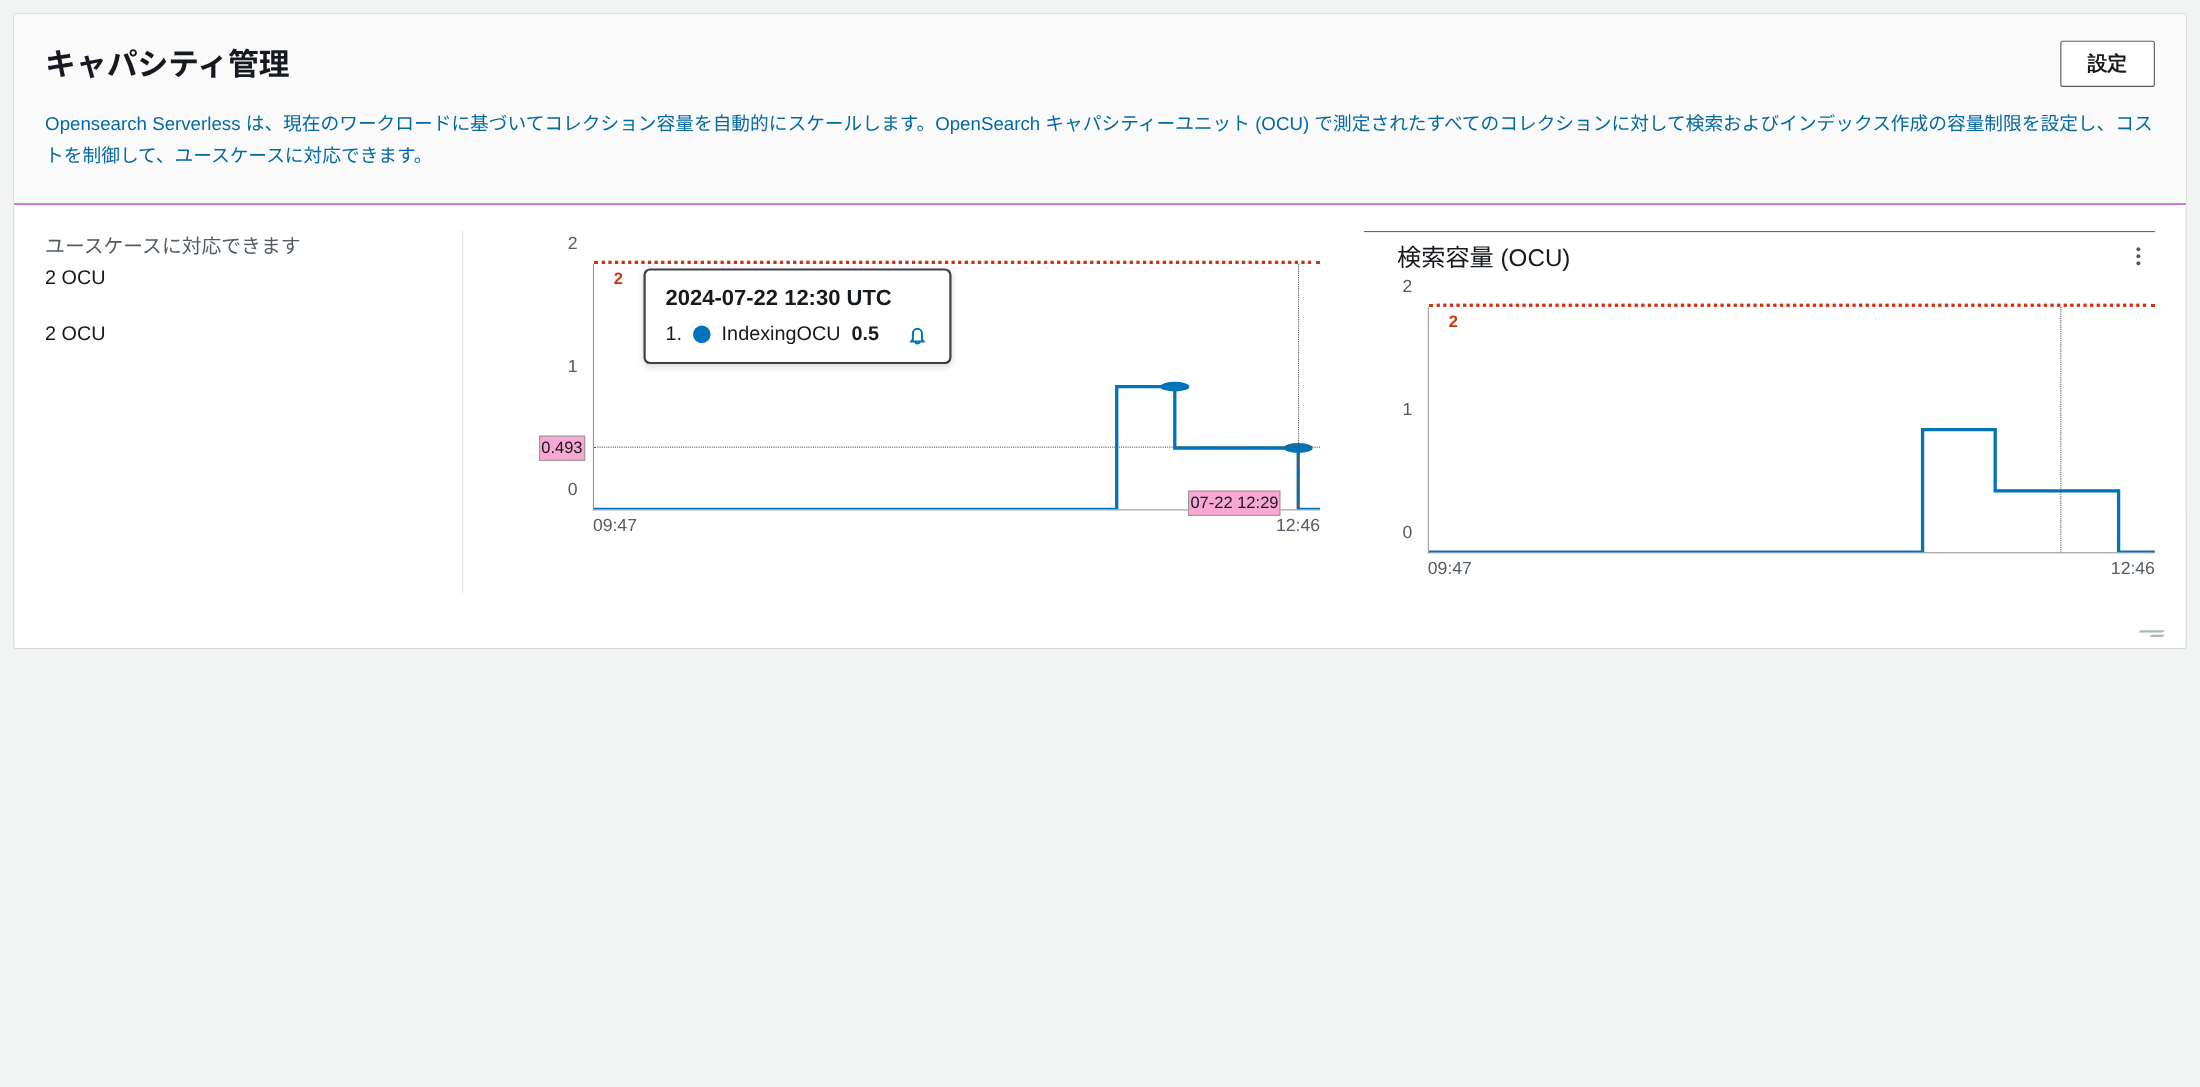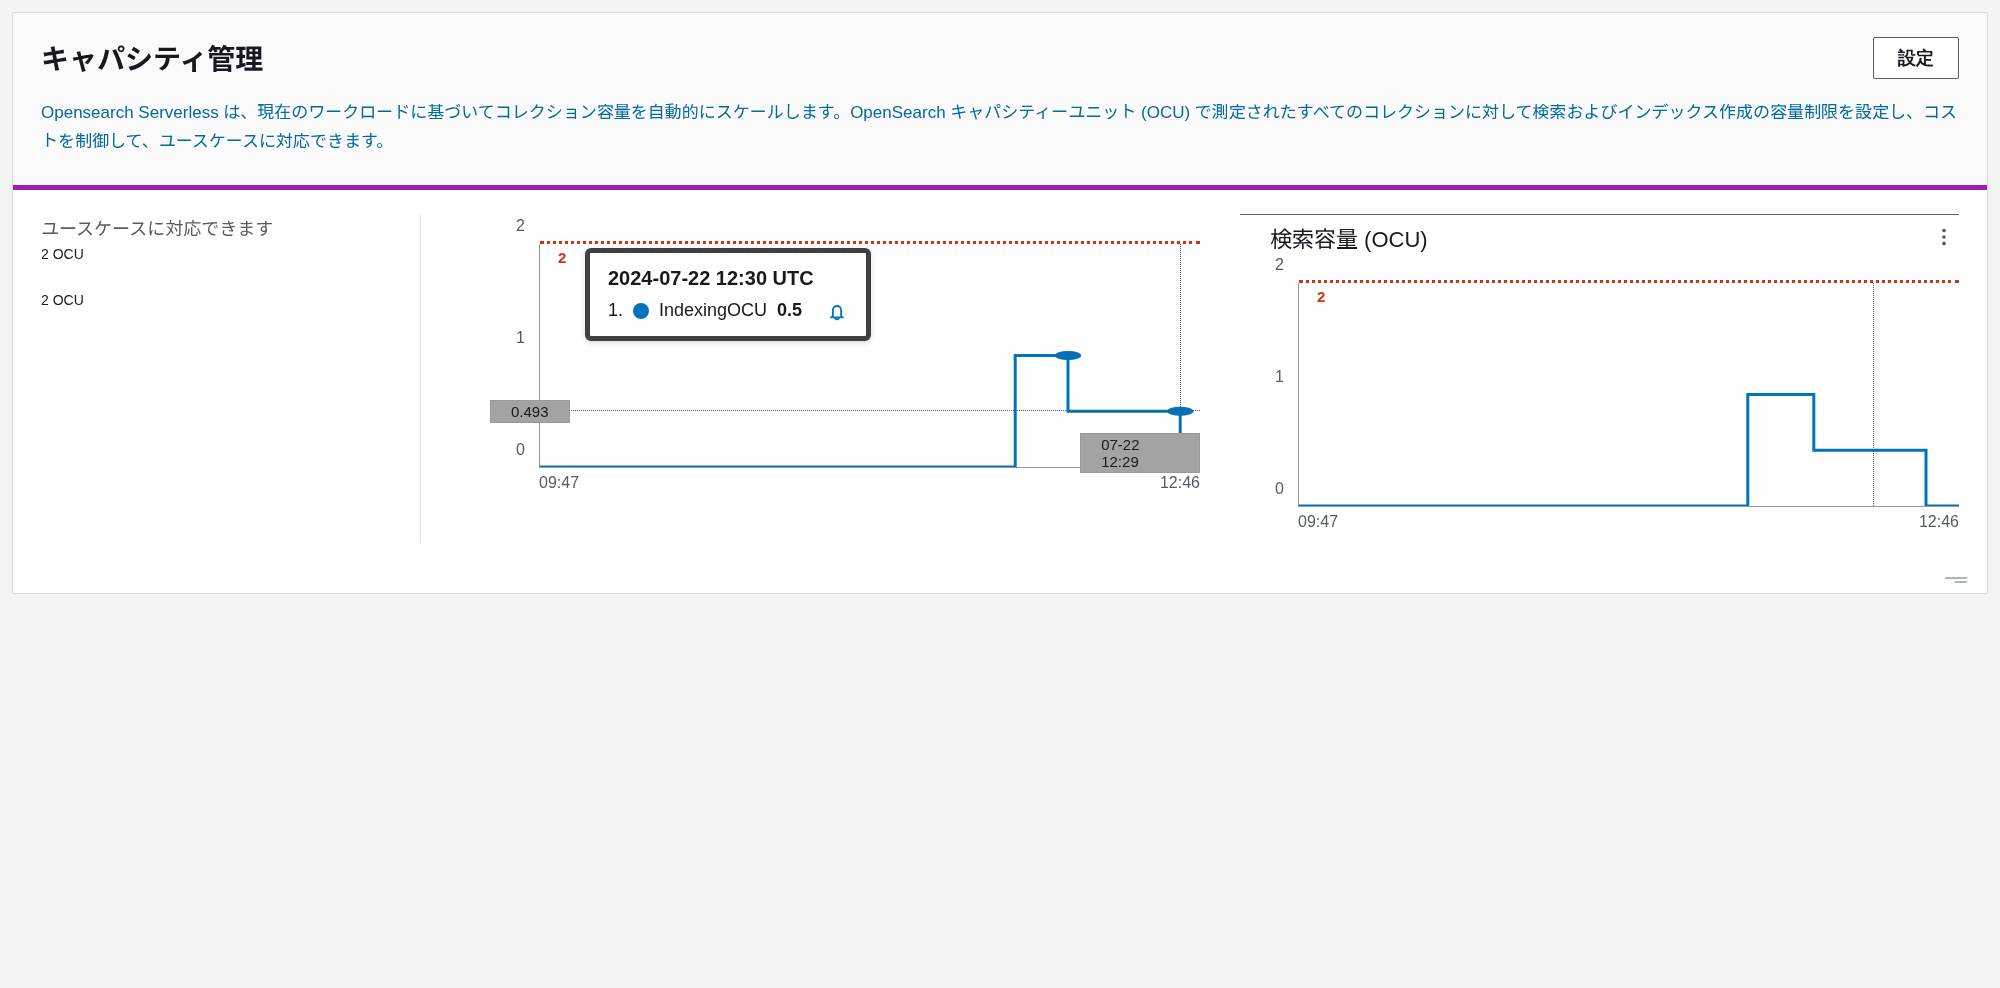--- a/index.html
+++ b/index.html
@@ -10,21 +10,21 @@
     color: #16191f;
     font-size: 14px;
   }
   .panel {
     background: #fff;
     border: 1px solid #d5dbdb;
     border-radius: 2px;
   }
   .panel-header {
     background:#fafafa;
-    border-bottom: 5px solid #a21caf;
+    border-bottom: 1px solid #a21caf;
     padding: 24px 28px 28px 28px;
   }
   .header-row {
     display:flex; justify-content:space-between; align-items:flex-start;
   }
   .title {
     font-size: 28px; font-weight:700; margin:0;
   }
   .settings-btn {
     background:#fff; border:1px solid #545b64; border-radius:2px;
@@ -32,21 +32,21 @@
     cursor:pointer;
   }
   .desc { margin-top: 20px; font-size:17px; line-height:1.7; color:#0369a1; }
   .panel-body {
     display:flex; padding: 24px 28px 50px 28px; position:relative;
   }
   .left-col {
     width: 380px; padding-right:30px; border-right:1px solid #e0e0e0;
   }
   .left-col .label { font-size:18px; color:#545b64; margin-bottom:6px; }
-  .left-col .value { font-size:14px; color:#16191f; margin-bottom:30px; }
+  .left-col .value { font-size:18px; color:#16191f; margin-bottom:30px; }
   .right-col {
     flex:1; padding-left: 60px; display:flex; gap:40px;
   }
   .chart-box { flex:1; position:relative; }
   .chart-head {
     border-top:1px solid #666;
     display:flex; align-items:center; padding:6px 4px 0 30px;
     font-size:22px; font-weight:400;
   }
   .chart-head .t { flex:1; white-space:nowrap; overflow:hidden; }
@@ -68,24 +68,24 @@
   .red-line {
     position:absolute; left:0; right:0;
     border-top: 3px dotted #d13212;
   }
   .red-label { position:absolute; font-size:15px; font-weight:700; color:#d13212; }
   .blue-line { stroke:#0073bb; stroke-width:3; fill:none; }
   .dot { fill:#0073bb; }
   .vguide { position:absolute; top:0; bottom:0; border-left:1.5px dotted #555; }
   .hguide { position:absolute; left:0; right:0; border-top:1.5px dotted #555; }
   .hover-box {
-    position:absolute; padding:2px 20px; border:1px solid #999; background:#a3a3a3; font-size:15px; color:#16191f;
+    position:absolute; padding:2px 1px; border:1px solid #999; background:#f9a8d4; font-size:15px; color:#16191f;
   }
   .tooltip-card {
-    position:absolute; background:#fff; border:5px solid #404040; border-radius:6px;
+    position:absolute; background:#fff; border:2px solid #404040; border-radius:6px;
     box-shadow: 0 2px 6px rgba(0,0,0,0.15);
     padding: 14px 18px;
     z-index:5;
   }
   .tt-title { font-size:20px; font-weight:700; margin-bottom:10px; }
   .tt-row { display:flex; align-items:center; gap:10px; font-size:18px; }
   .swatch { width:16px; height:16px; border-radius:50%; background:#0073bb; }
   .tt-val { font-weight:700; }
   .bell { color:#0073bb; margin-left:14px; }
   .resize-handle {

